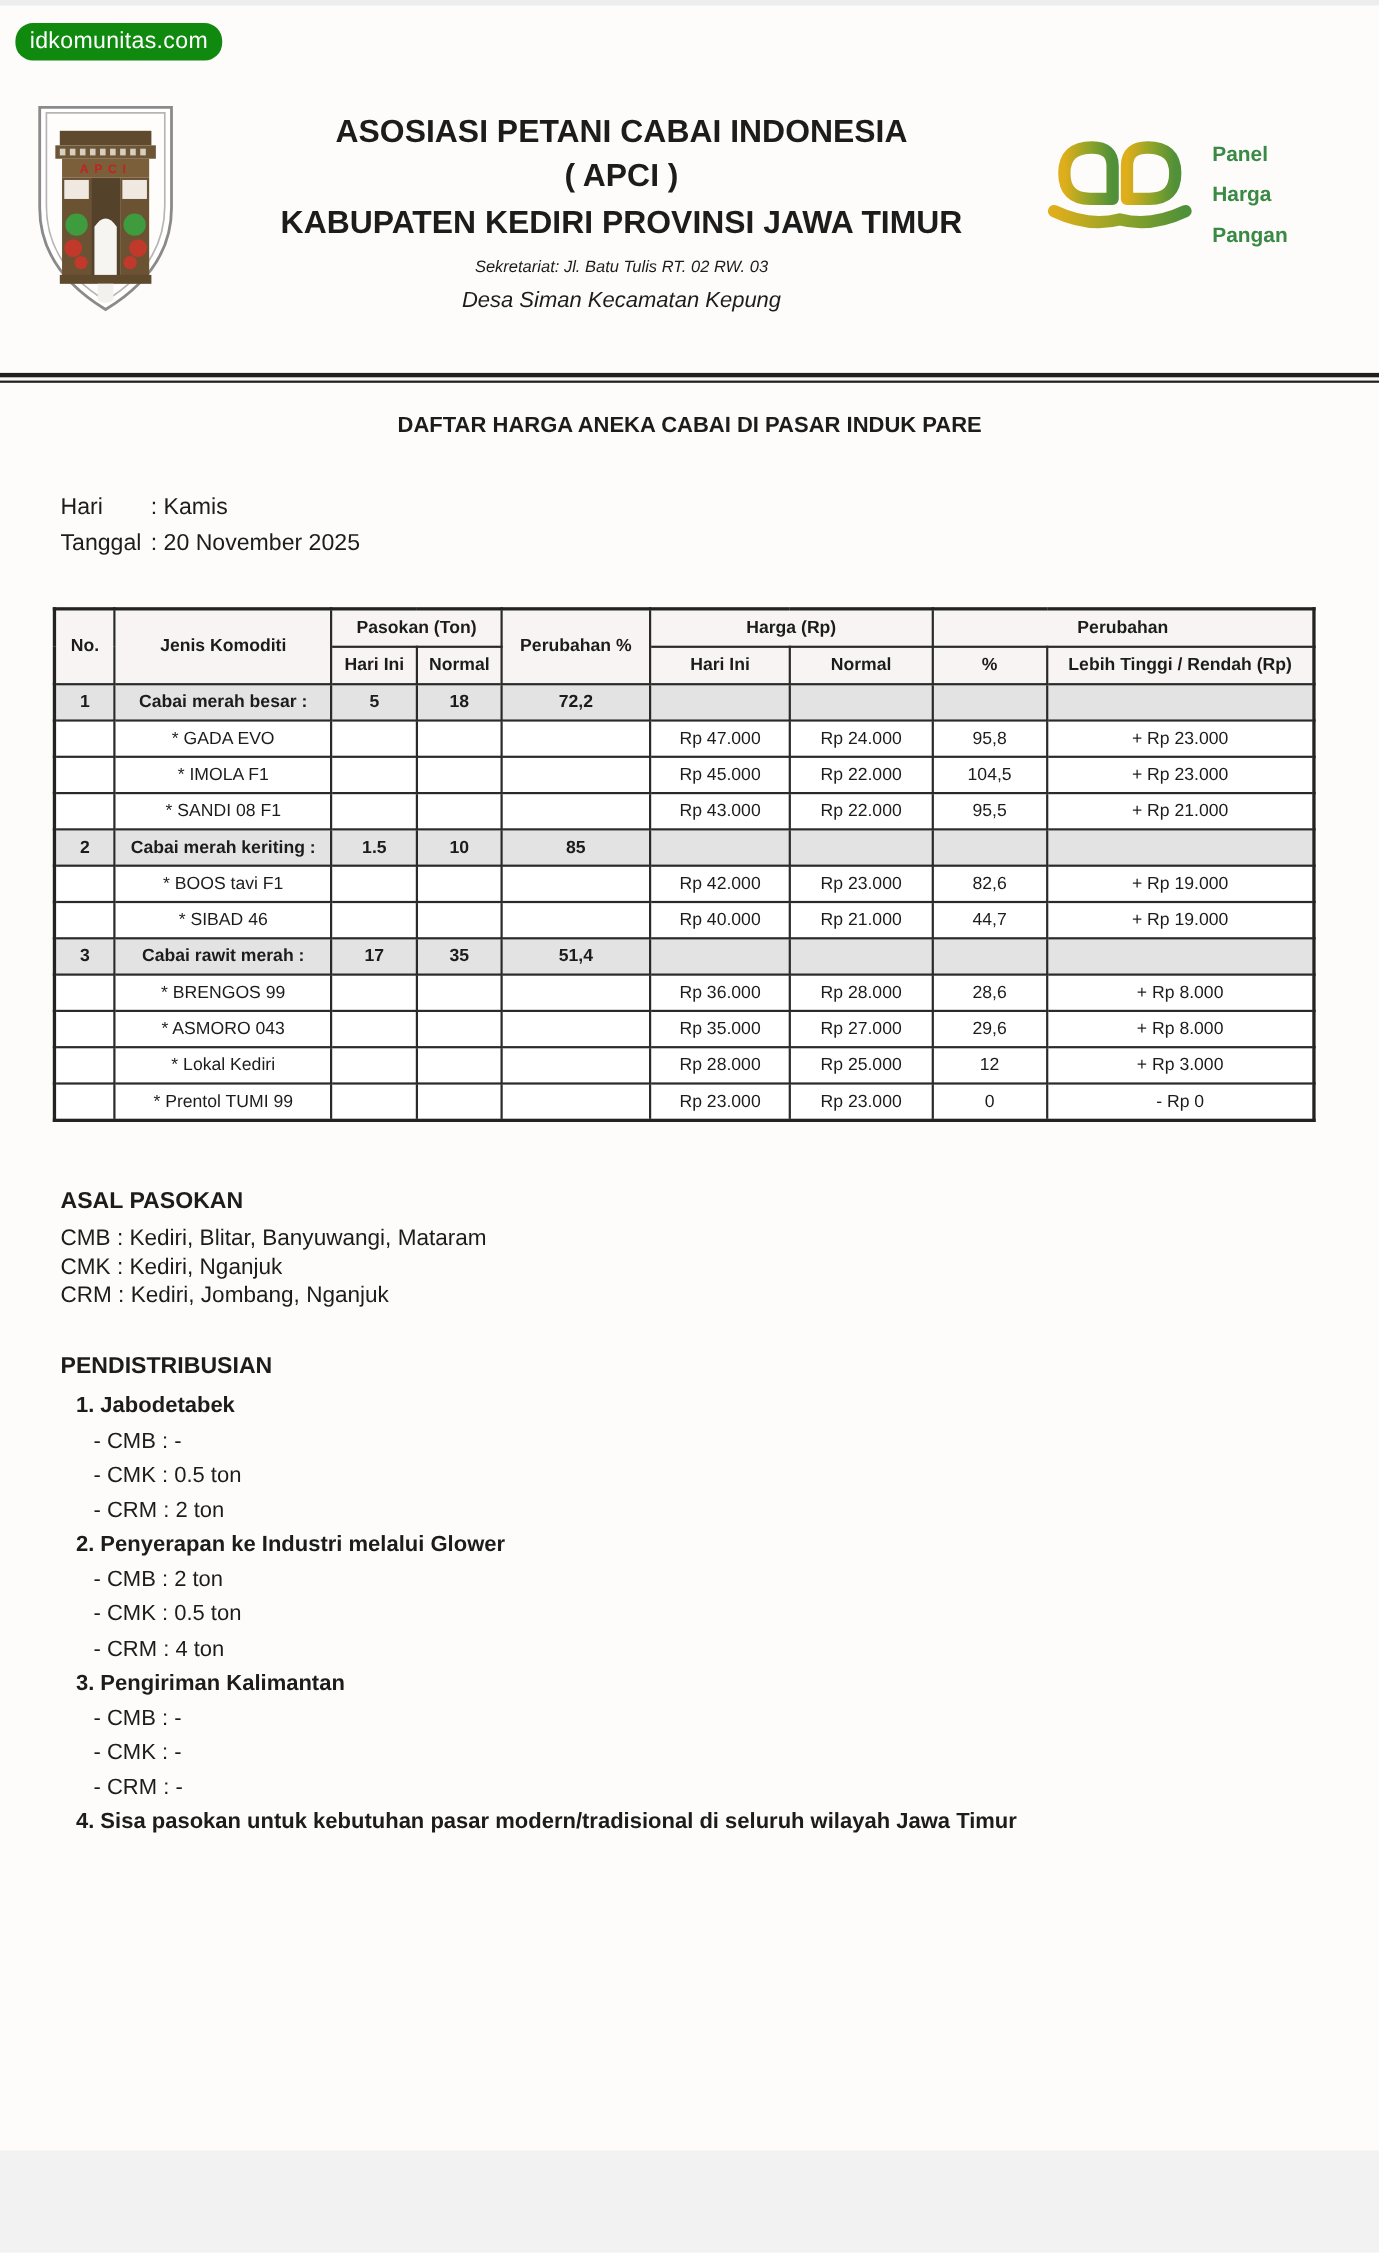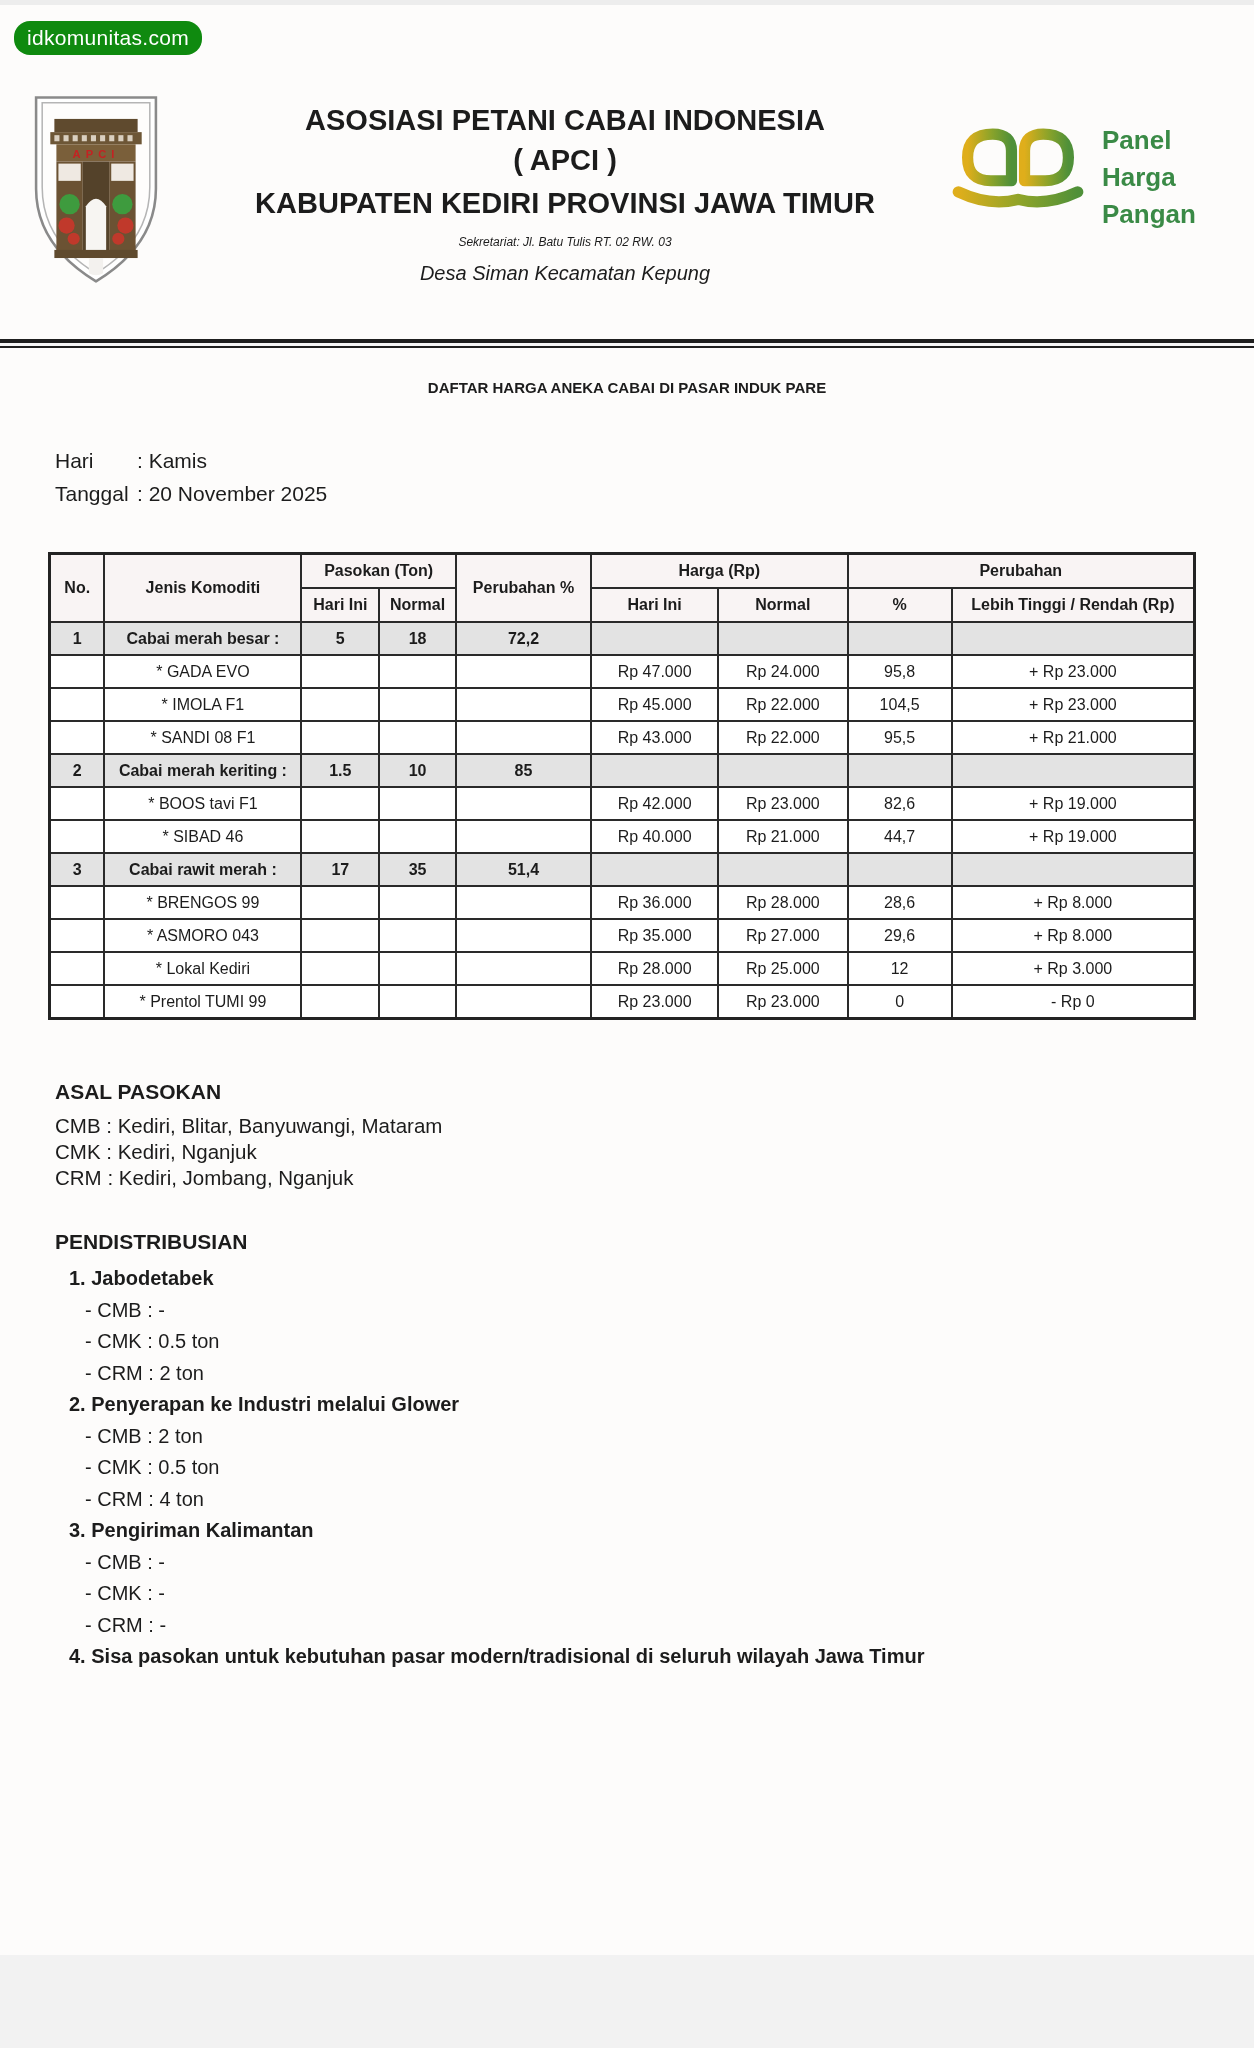--- a/index.html
+++ b/index.html
@@ -11,30 +11,30 @@
   .top-strip{position:absolute;left:0;top:0;width:100%;height:5px;background:#ededed;}
   .site-badge{
     position:absolute;left:14px;top:21px;background:#0f8a0f;color:#ffffff;
     font-size:21px;padding:5px 13px;letter-spacing:.3px;border-radius:16px;
   }
   .crest{position:absolute;left:30px;top:92px;}
   .org{position:absolute;left:170px;top:100px;width:790px;text-align:center;}
   .org-name{font-size:29px;font-weight:bold;line-height:40px;}
   .org-abbr{font-size:29px;font-weight:bold;line-height:40px;}
   .org-region{font-size:29px;font-weight:bold;line-height:46px;}
-  .org-secretariat{font-size:12px;font-style:italic;line-height:33px;}
+  .org-secretariat{font-size:15px;font-style:italic;line-height:33px;}
   .org-village{font-size:20px;font-style:italic;line-height:29px;}
   .panel-logo{position:absolute;left:948px;top:118px;display:flex;align-items:center;}
-  .panel-text{margin-left:14px;font-size:26px;font-weight:bold;color:#3a8a46;line-height:37px;}
+  .panel-text{margin-left:14px;font-size:19px;font-weight:bold;color:#3a8a46;line-height:37px;}
   .double-rule{
     position:absolute;left:0;top:339px;width:100%;height:3px;background:#f6f6f6;
     border-top:4px solid #1f1f1f;border-bottom:2px solid #1f1f1f;
   }
   .doc-title{position:absolute;left:0;top:372px;width:100%;text-align:center;
-    font-size:15px;font-weight:bold;line-height:31px;}
+    font-size:20px;font-weight:bold;line-height:31px;}
   .meta{position:absolute;left:55px;top:444px;font-size:21px;}
   .meta-row{display:flex;line-height:33px;}
   .meta-label{width:82px;}
   table.price{
     position:absolute;left:48px;top:552px;width:1148px;
     border-collapse:collapse;border:3px solid #232323;table-layout:fixed;
   }
   table.price th,table.price td{
     border:2px solid #2a2a2a;font-size:16px;padding:0 4px;
     text-align:center;vertical-align:middle;overflow:hidden;white-space:nowrap;

